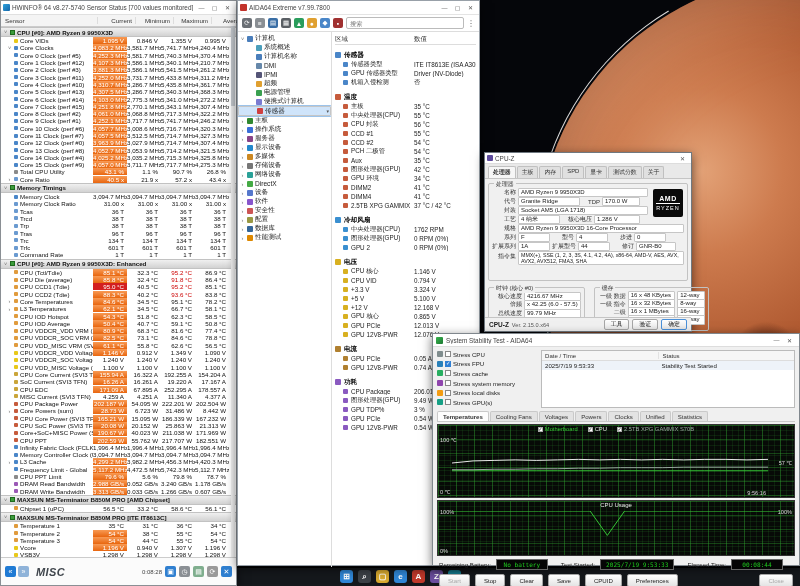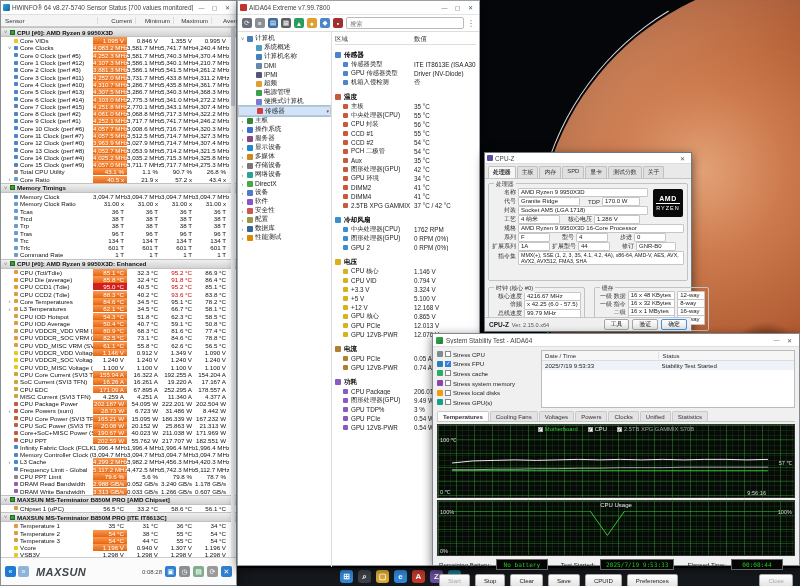--- a/index.html
+++ b/index.html
@@ -963,21 +963,21 @@
       </div>
     </div>
   <div id="hw-scroll">
       <div class="thumb"></div>
     </div>
   <div id="hw-foot">
     <span id="hwf-left" style="display: flex; gap: 2px;">
         <div class="fic" style="background: rgb(31, 122, 212);">«</div>
         <div class="fic" style="background: rgb(143, 179, 217);">»</div>
       </span>
-    <span id="aorus">MAXSUN</span>
+    <span id="aorus">MISC</span>
     <span id="hw-time">0:08:28</span>
     <span id="hwf-right" style="display:flex;gap:3px">
         <div class="fic" style="background: rgb(47, 127, 208);">▣</div>
         <div class="fic" style="background: rgb(138, 143, 148);">◷</div>
         <div class="fic" style="background: rgb(127, 174, 142);">▤</div>
         <div class="fic" style="background: rgb(154, 154, 154);">⟳</div>
         <div class="fic" style="background: rgb(47, 127, 208);">✕</div>
       </span>
   </div>
 </div>

